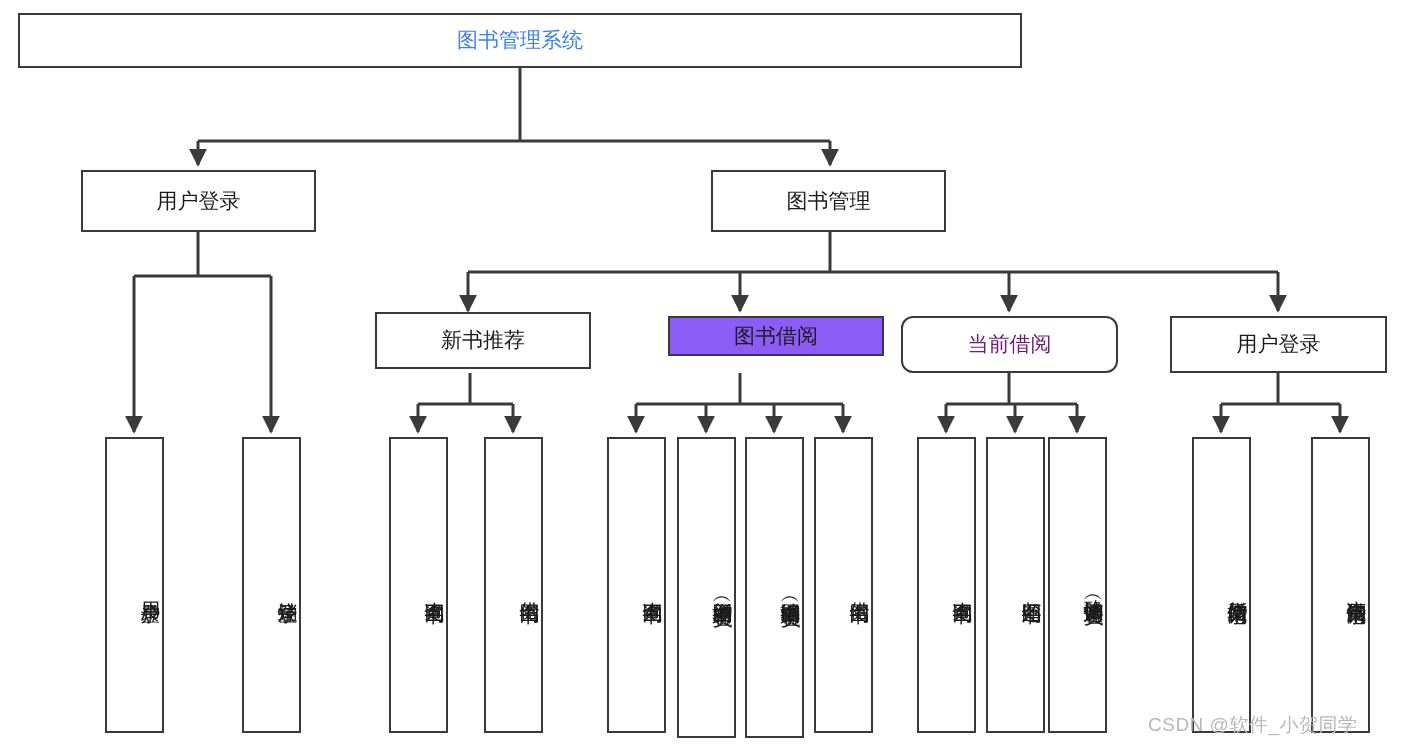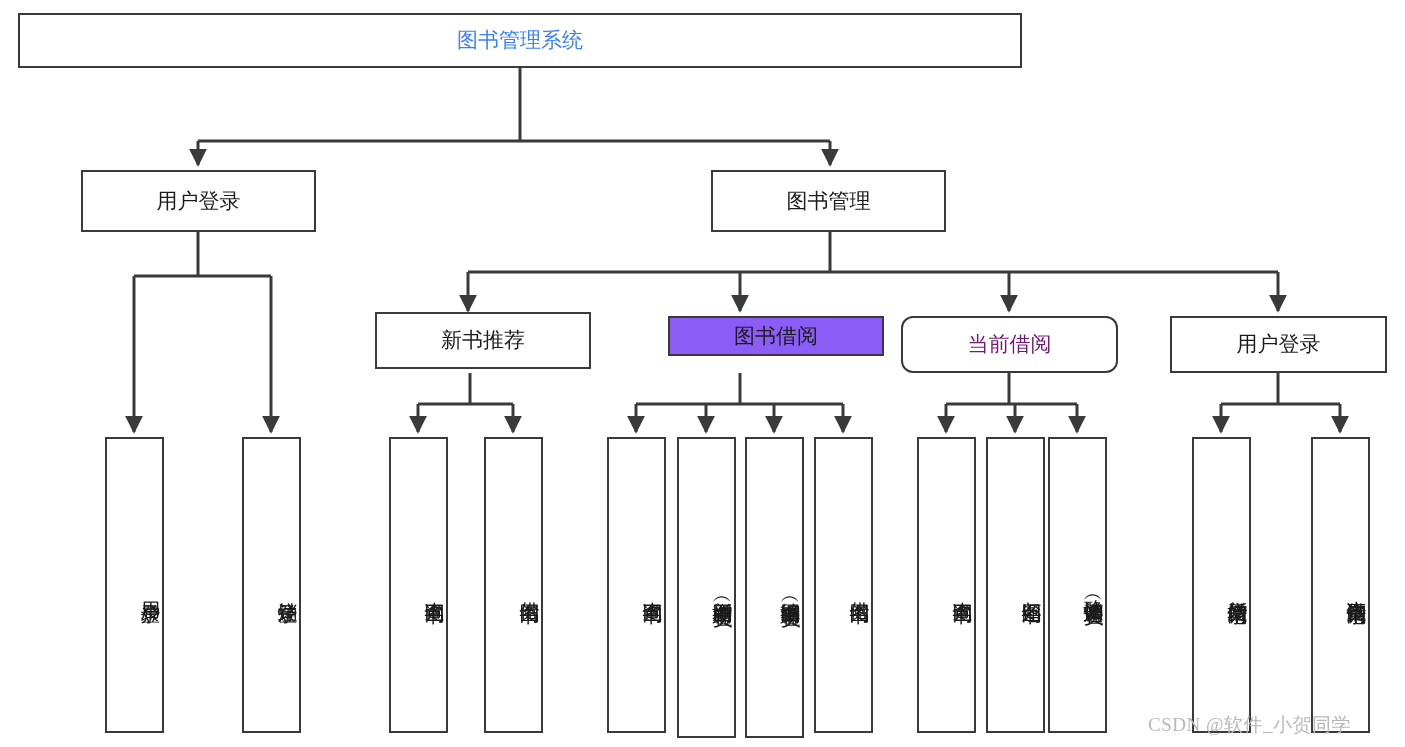--- a/index.html
+++ b/index.html
@@ -180,15 +180,15 @@
   <div class="node v" style="left: 1048px; top: 437px; width: 59px; height: 296px; border-color: rgb(58, 58, 58); background: rgb(255, 255, 255); color: rgb(27, 27, 27);">
     <span class="vlabel">确认归还（管理员）</span>
   </div>
   <div class="node v" style="left: 1192px; top: 437px; width: 59px; height: 296px; border-color: rgb(58, 58, 58); background: rgb(255, 255, 255); color: rgb(27, 27, 27);">
     <span class="vlabel">新增借阅记录</span>
   </div>
   <div class="node v" style="left: 1311px; top: 437px; width: 59px; height: 296px; border-color: rgb(58, 58, 58); background: rgb(255, 255, 255); color: rgb(27, 27, 27);">
     <span class="vlabel">查询借阅记录</span>
   </div>
 
-  <div class="watermark" style="left: 1148px; top: 712px; color: rgb(184, 184, 184); font-family: Liberation Serif, serif;">CSDN @软件_小贺同学</div>
+  <div class="watermark" style="left: 1148px; top: 712px; color: rgb(184, 184, 184);">CSDN @软件_小贺同学</div>
 
 </div>
 
 </body></html>

